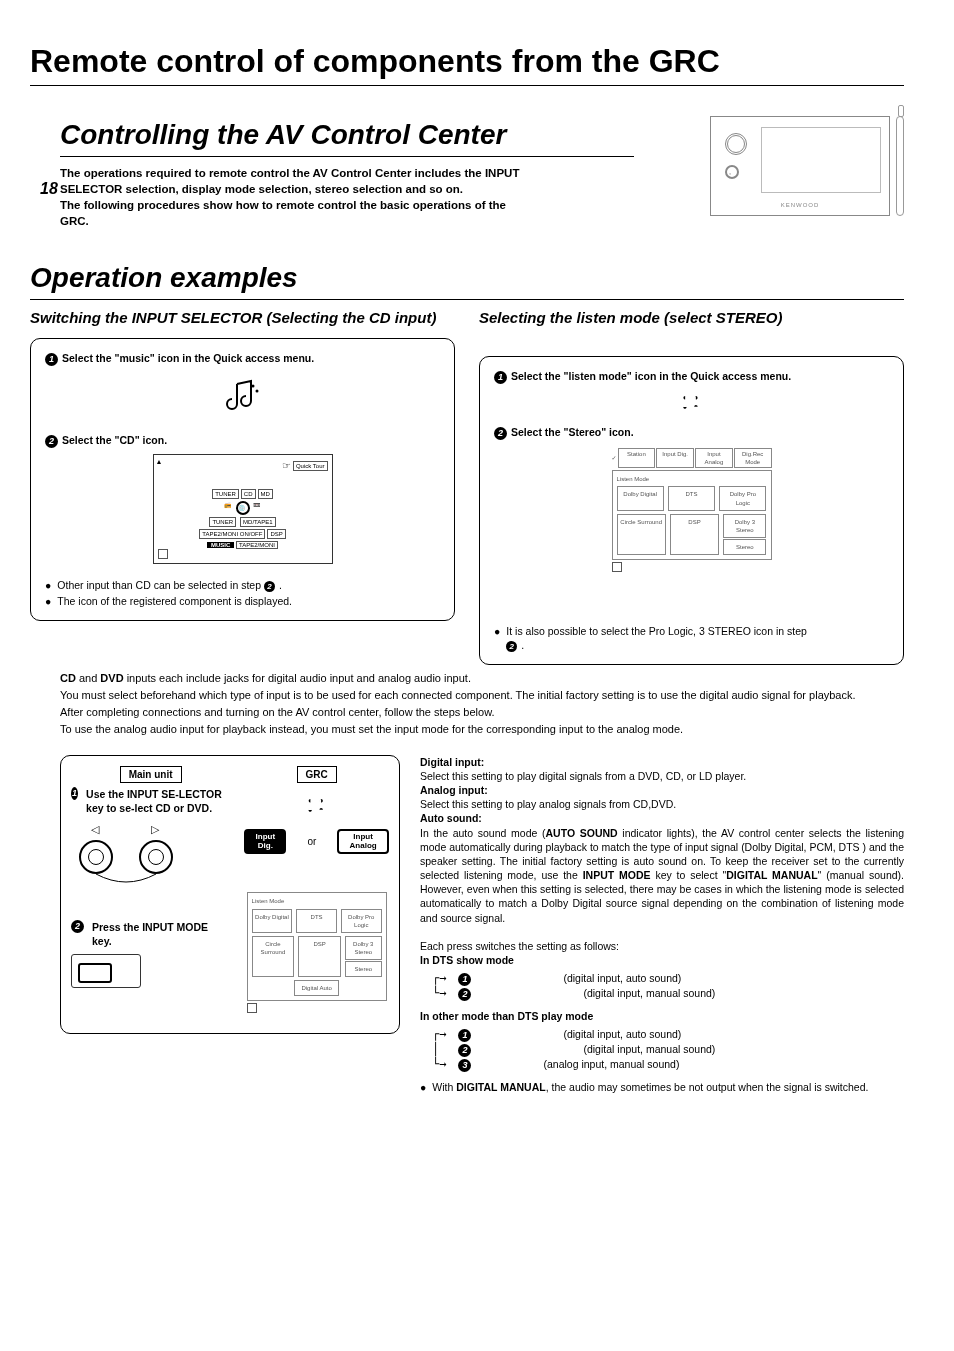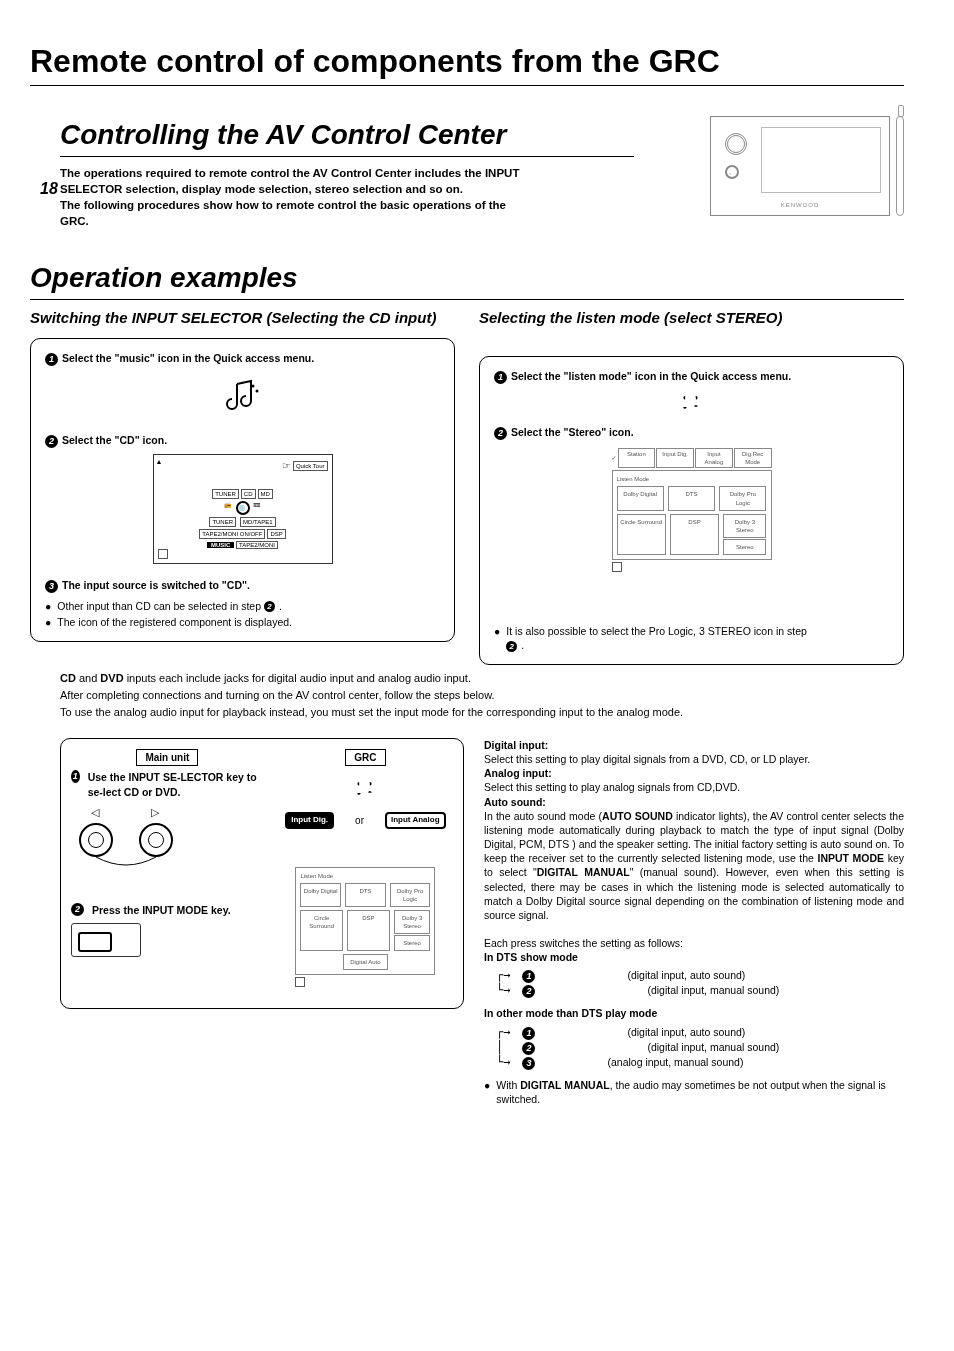--- a/index.html
+++ b/index.html
@@ -120,21 +120,21 @@
   .lower-row {
     display: flex;
     gap: 20px;
     align-items: flex-start;
     margin-left: 30px;
   }
   .lower-panel {
     border: 1px solid #000;
     border-radius: 10px;
     padding: 10px;
-    width: 404px;
+    width: 340px;
     font-size: 10.5px;
   }
   .grc-label, .main-label {
     border: 1px solid #000;
     padding: 1px 8px;
     font-weight: bold;
     font-size: 10px;
     display: inline-block;
   }
   .lower-right { flex: 1; font-size: 10.5px; }
@@ -246,21 +246,20 @@
                   <span style="border:1px solid #555;padding:0 2px;">MD/TAPE1</span>
                 </div>
             <div style="display:flex;gap:2px;justify-content:center;margin-top:2px;">
                   <span style="border:1px solid #555;padding:0 2px;">TAPE2/MONI ON/OFF</span>
                   <span style="border:1px solid #555;padding:0 2px;">DSP</span>
                 </div>
             <div style="text-align:center;margin-top:2px;"><span style="background:#000;color:#fff;padding:0 4px;font-weight:bold;">MUSIC</span> <span style="border:1px solid #555;padding:0 2px;">TAPE2/MONI</span></div>
           </div>
           <div style="position:absolute;left:4px;bottom:4px;width:10px;height:10px;border:1px solid #555;"></div>
         </div>
-        <div class="step-line"><span class="circled">3</span><span>The input source is switched to "CD".</span></div>
         <div class="bullet-row">
               <span class="bullet-dot">●</span>
               <span><span>Other input than CD can be selected in step </span><span class="circled" style="width:11px;height:11px;line-height:11px;font-size:8px;">2</span><span>.</span></span>
             </div>
         <div class="bullet-row">
               <span class="bullet-dot">●</span>
               <span>The icon of the registered component is displayed.</span>
             </div>
       </div>
     </div>
@@ -305,20 +304,21 @@
               <span><span>It is also possible to select the Pro Logic, 3 STEREO icon in step </span><br><span class="circled" style="width:11px;height:11px;line-height:11px;font-size:8px;">2</span><span>.</span></span>
             </div>
       </div>
     </div>
   </div>
 </div>
 
 
 <div class="para-block">
   <p><span class="b">CD</span><span> and </span><span class="b">DVD</span><span> inputs each include jacks for digital audio input and analog audio input.</span></p>
+  <p>You must select beforehand which type of input is to be used for each connected component. The initial factory setting is to use the digital audio signal for playback.</p>
   <p>After completing connections and turning on the AV control center, follow the steps below.</p>
   <p>To use the analog audio input for playback instead, you must set the input mode for the corresponding input to the analog mode.</p>
 </div>
 
 <div class="lower-row">
   <div class="lower-panel">
     <div class="flex-split">
       <div style="flex:1.1;">
         <div style="text-align:center;margin-bottom:4px;"><span class="main-label">Main unit</span></div>
         <div class="step-line" style="display:flex;gap:4px;">

